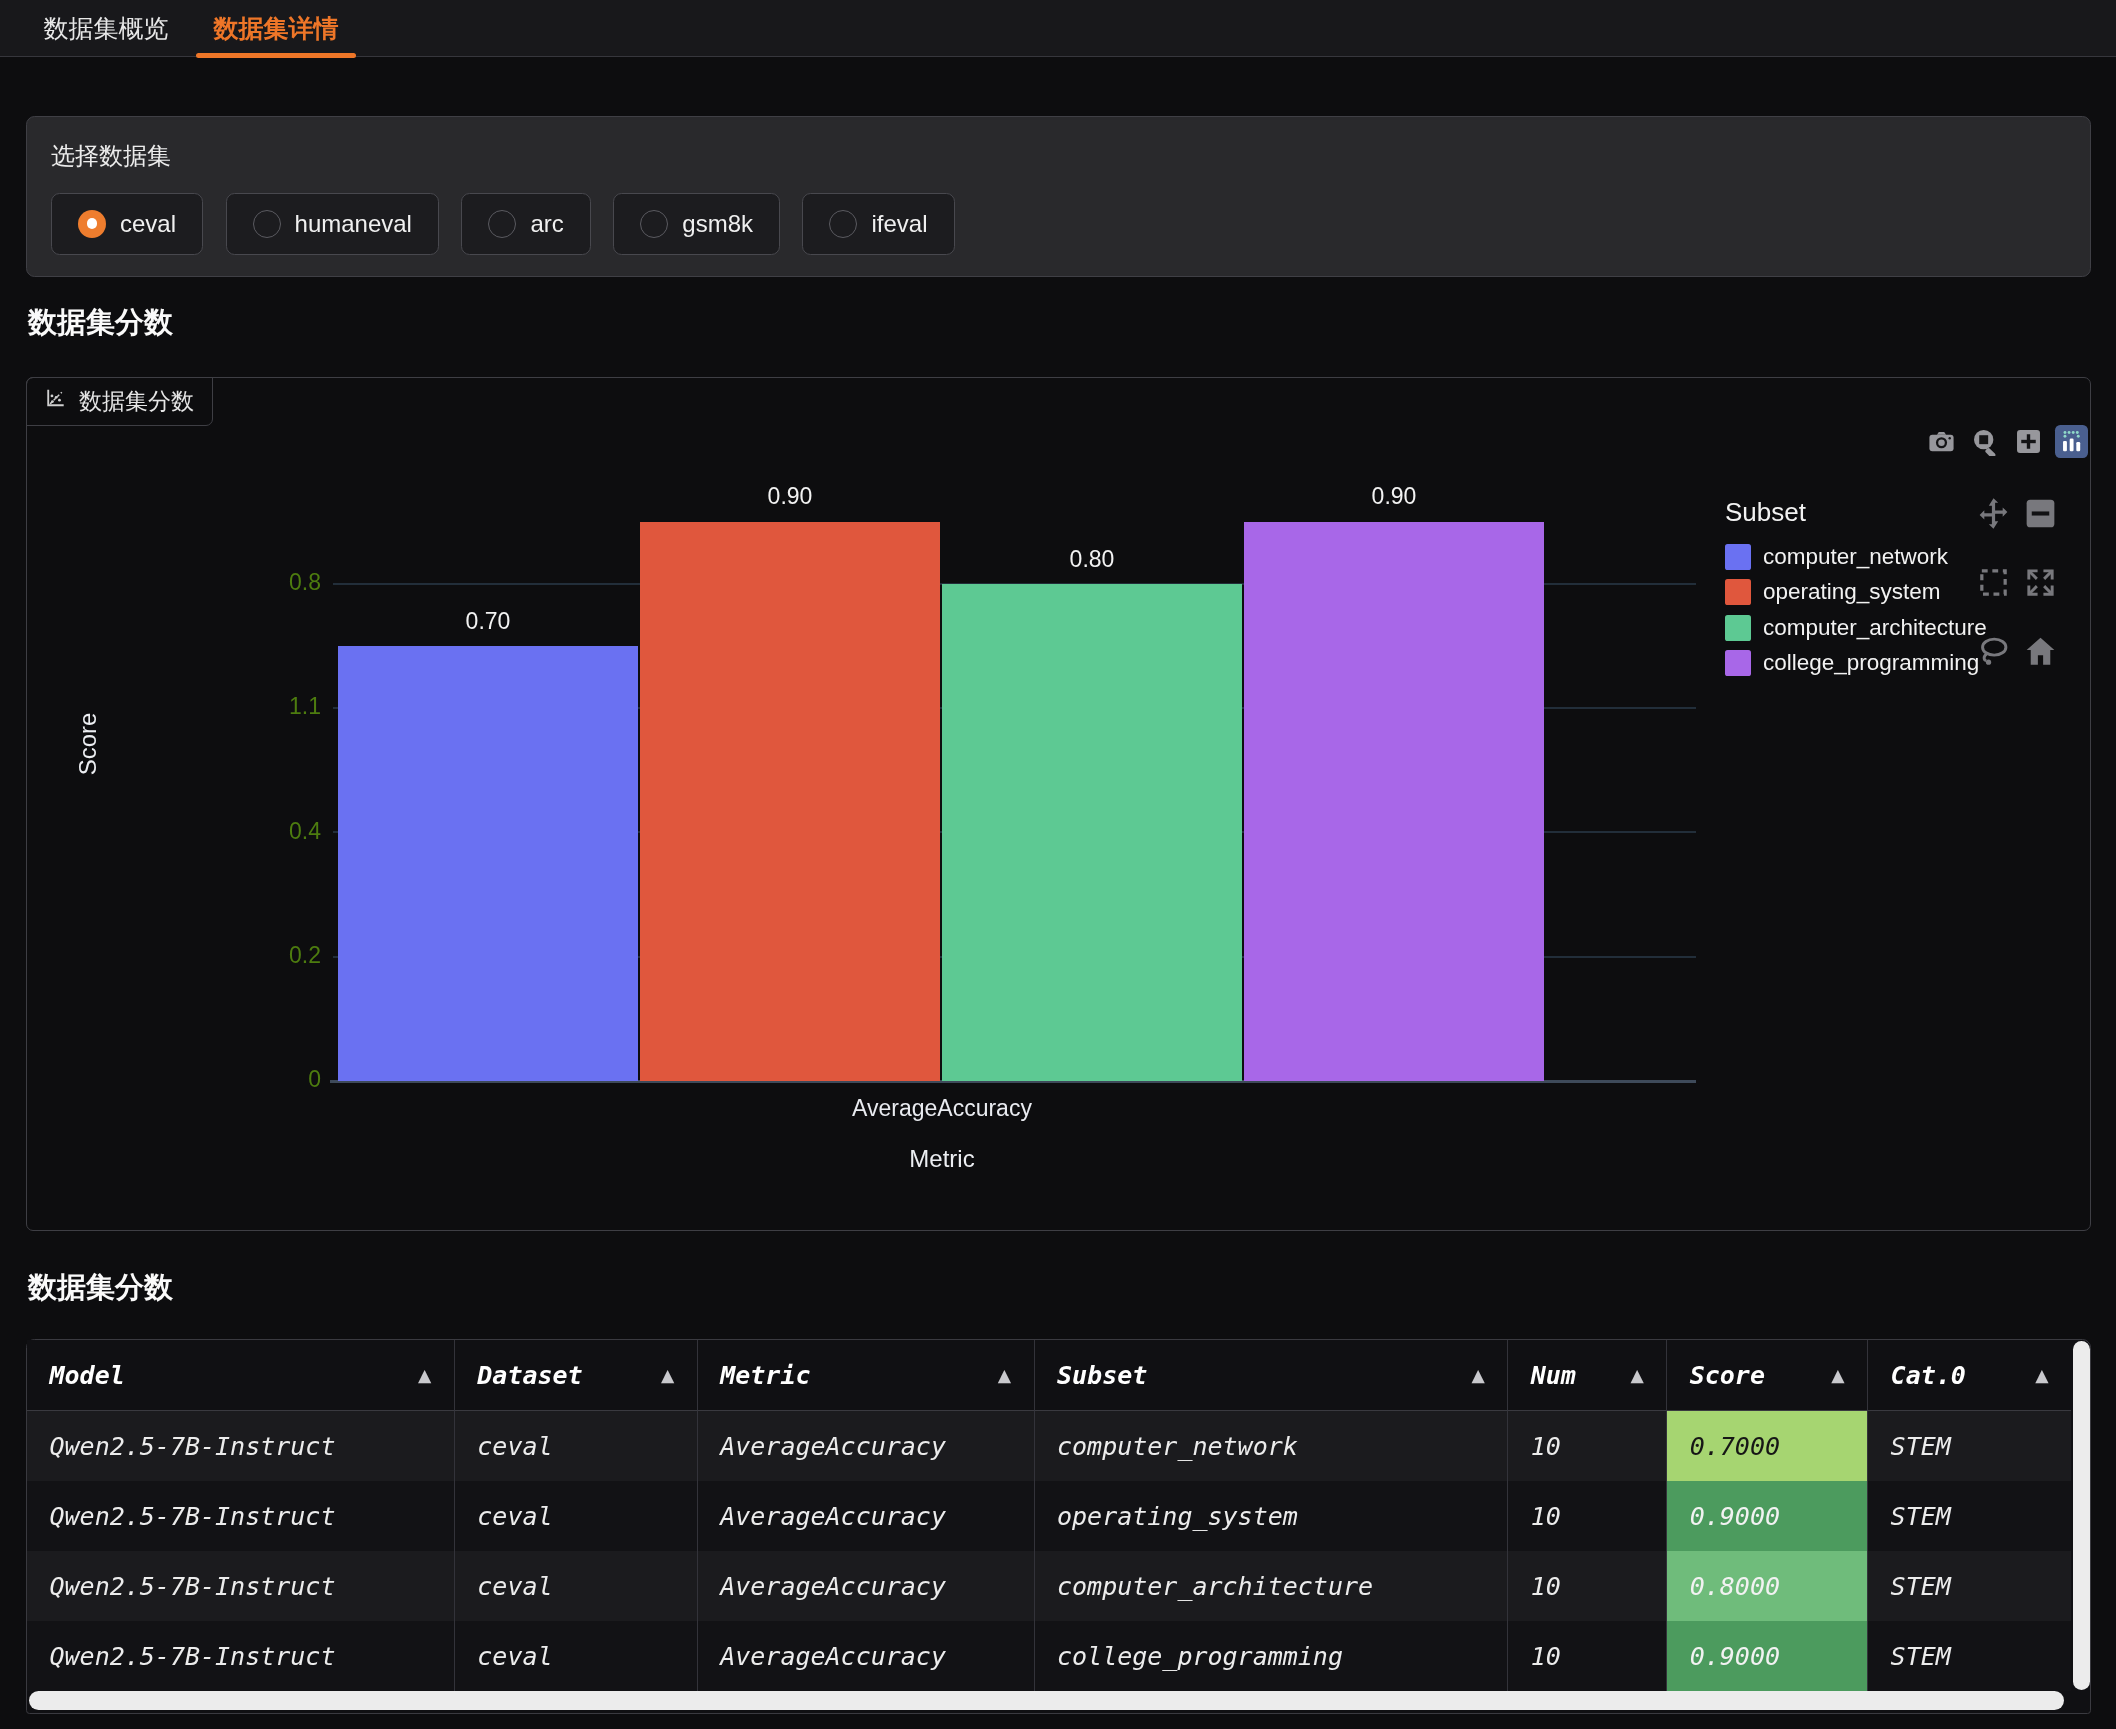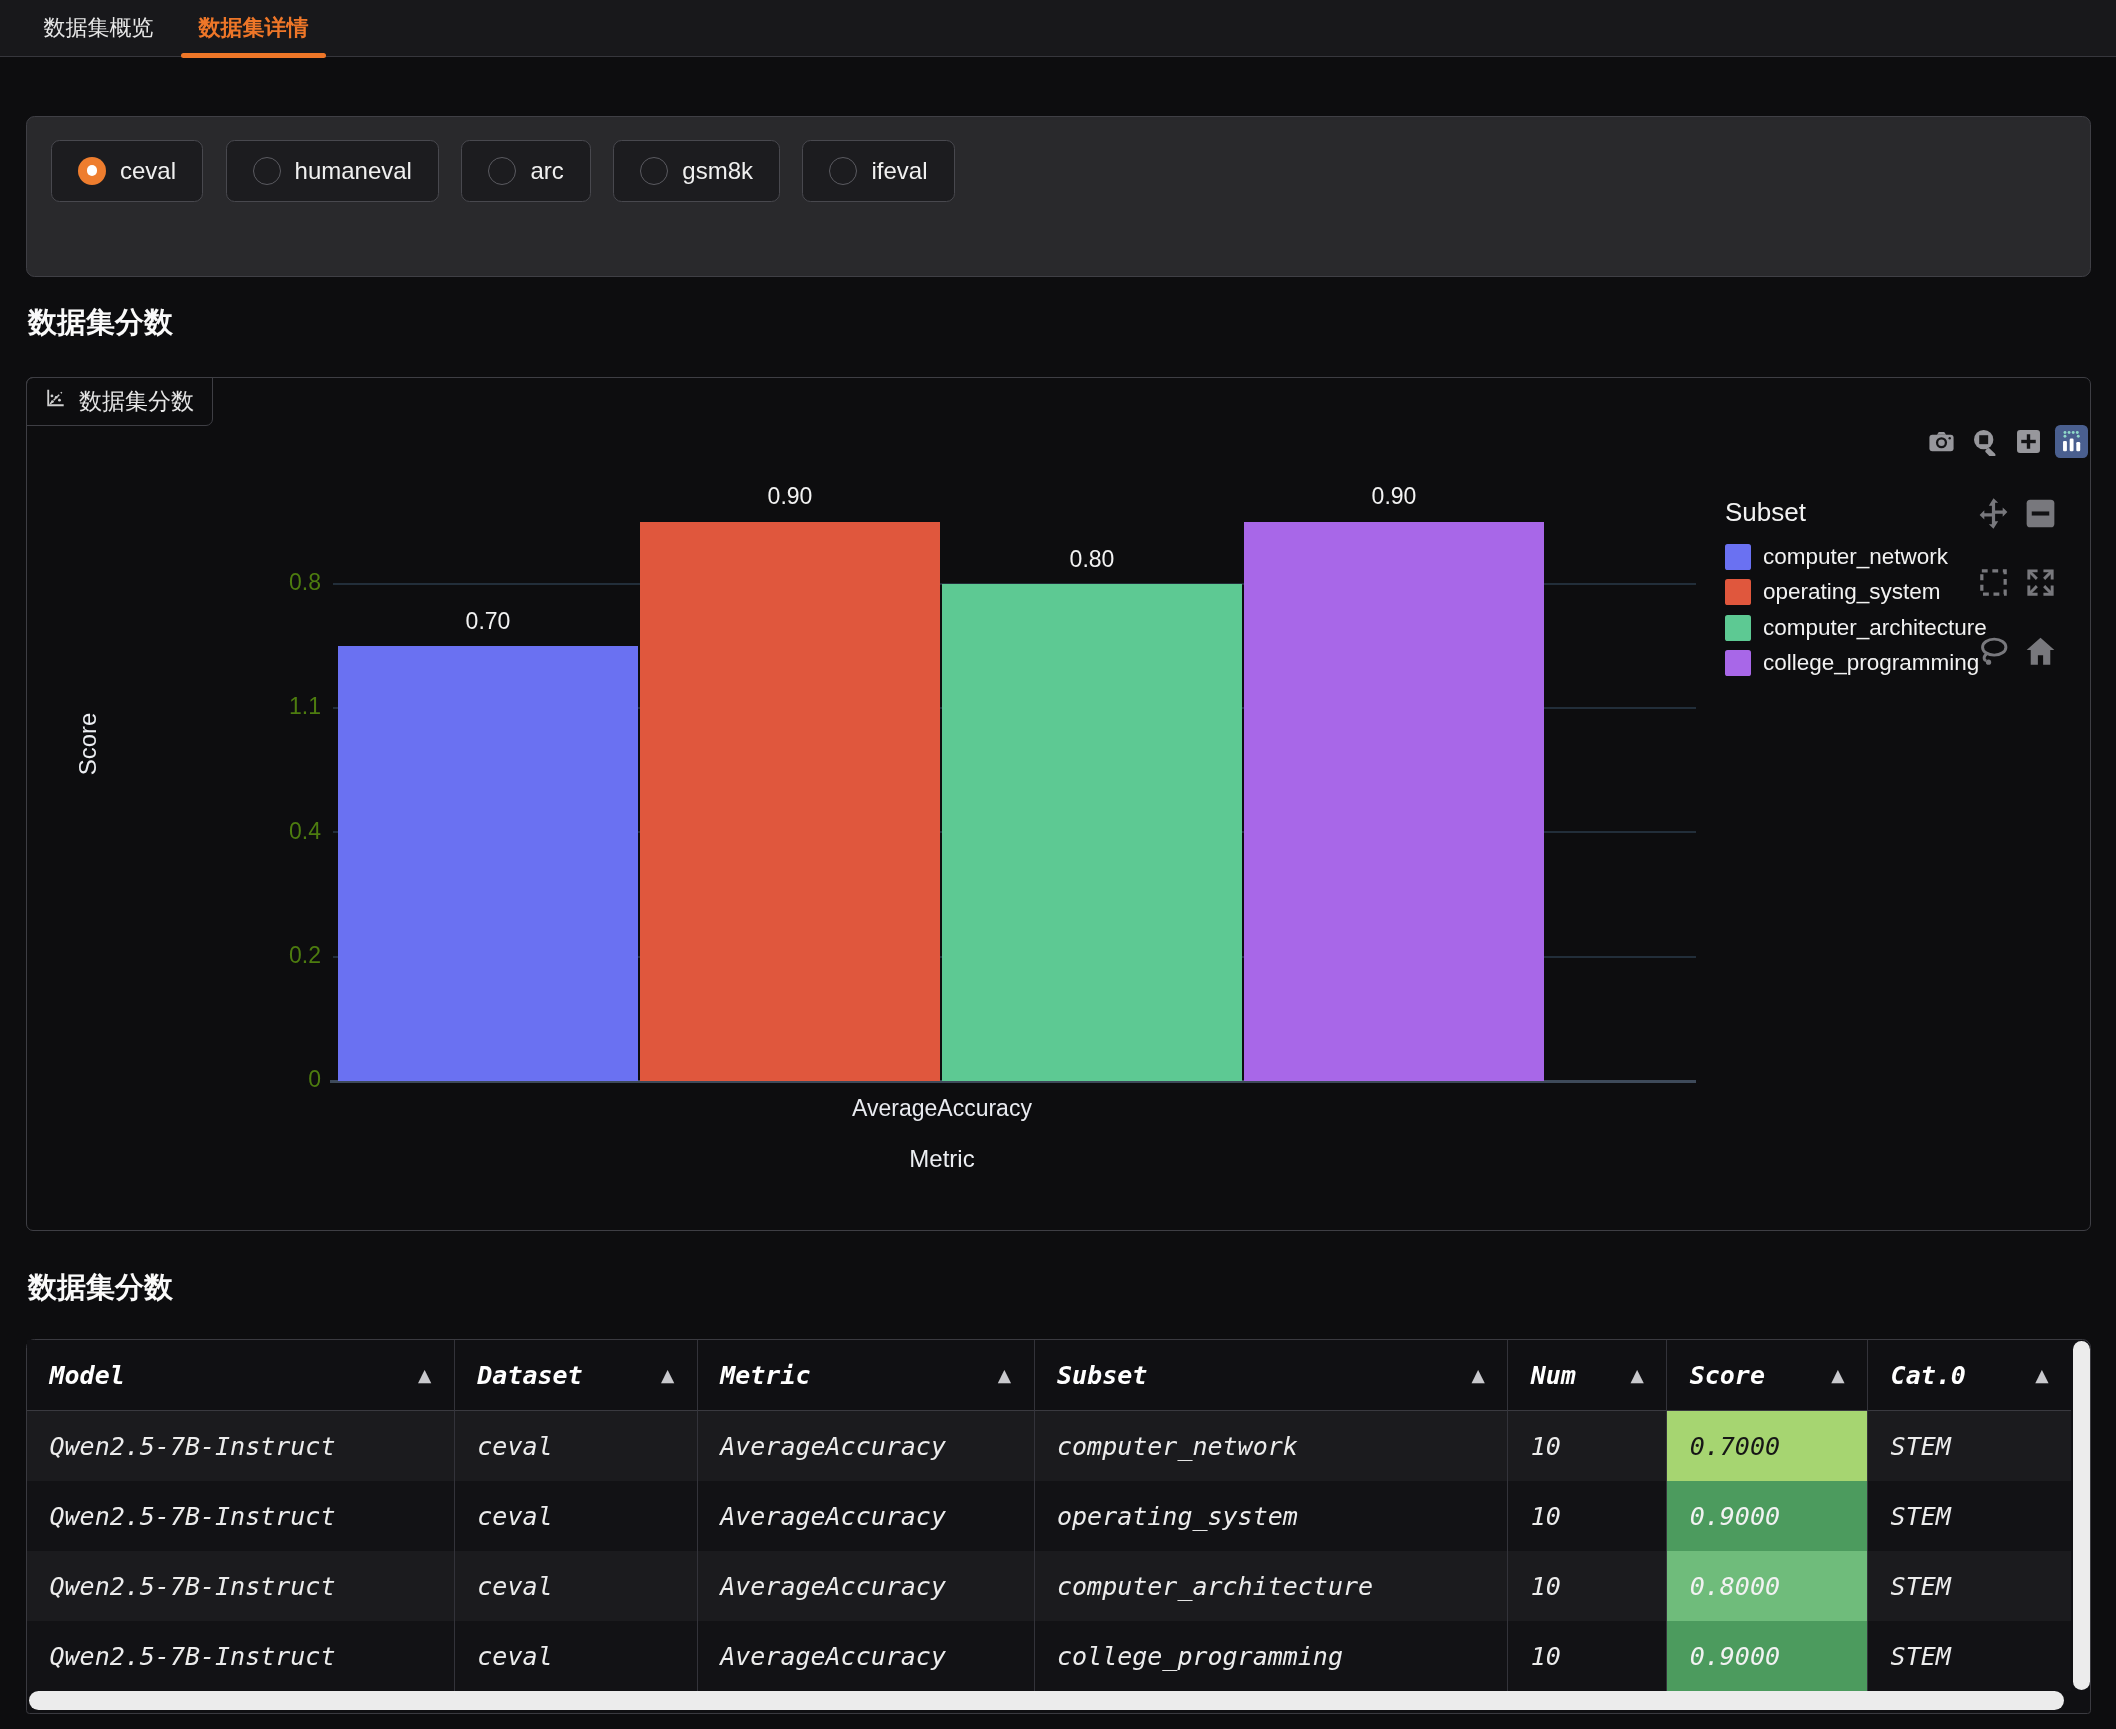--- a/index.html
+++ b/index.html
@@ -5,21 +5,21 @@
   html,body{margin:0;padding:0;}
   body{
     width:2117px;height:1729px;position:relative;overflow:hidden;
     background:#0d0d0f;color:#ececec;
     font-family:"Liberation Sans","DejaVu Sans",sans-serif;
     -webkit-font-smoothing:antialiased;
   }
   
   .tabbar{position:absolute;top:0;left:0;right:0;height:56px;background:#18181b;
     border-bottom:0.9px solid #36363c;display:flex;align-items:stretch;padding-left:21px;}
-  .tab{display:flex;align-items:center;padding:0 22.5px;font-size:22px;font-weight:500;
+  .tab{display:flex;align-items:center;padding:0 22.5px;font-size:25px;font-weight:500;
     color:#e8e8e8;position:relative;cursor:pointer;}
   .tab.active{color:#EE7628;font-weight:700;}
   .tab.active::after{content:"";position:absolute;left:5.2px;right:5.2px;bottom:-1.7px;height:4.3px;
     background:#EE7628;border-radius:2.6px;}
   
   .selector-panel{position:absolute;left:26px;right:26px;top:116px;height:161px;
     background:#29292c;border:0.9px solid #3f3f45;border-radius:8.6px;box-sizing:border-box;
     padding:22.5px 24px;}
   .selector-label{font-size:24px;color:#ececec;margin-bottom:21px;}
   .radio-row{display:flex;gap:22.5px;}
@@ -80,20 +80,21 @@
 </style>
 </head>
 <body>
 
 <div class="tabbar">
   <div class="tab">数据集概览</div>
   <div class="tab active">数据集详情</div>
 </div>
 
 <div class="selector-panel">
+  <div class="selector-label">选择数据集</div>
   <div class="radio-row" id="radio-row">
       <div class="radio-item">
         <span class="radio-circle on"></span>
         <span>ceval</span>
       </div>
       <div class="radio-item">
         <span class="radio-circle off"></span>
         <span>humaneval</span>
       </div>
       <div class="radio-item">

